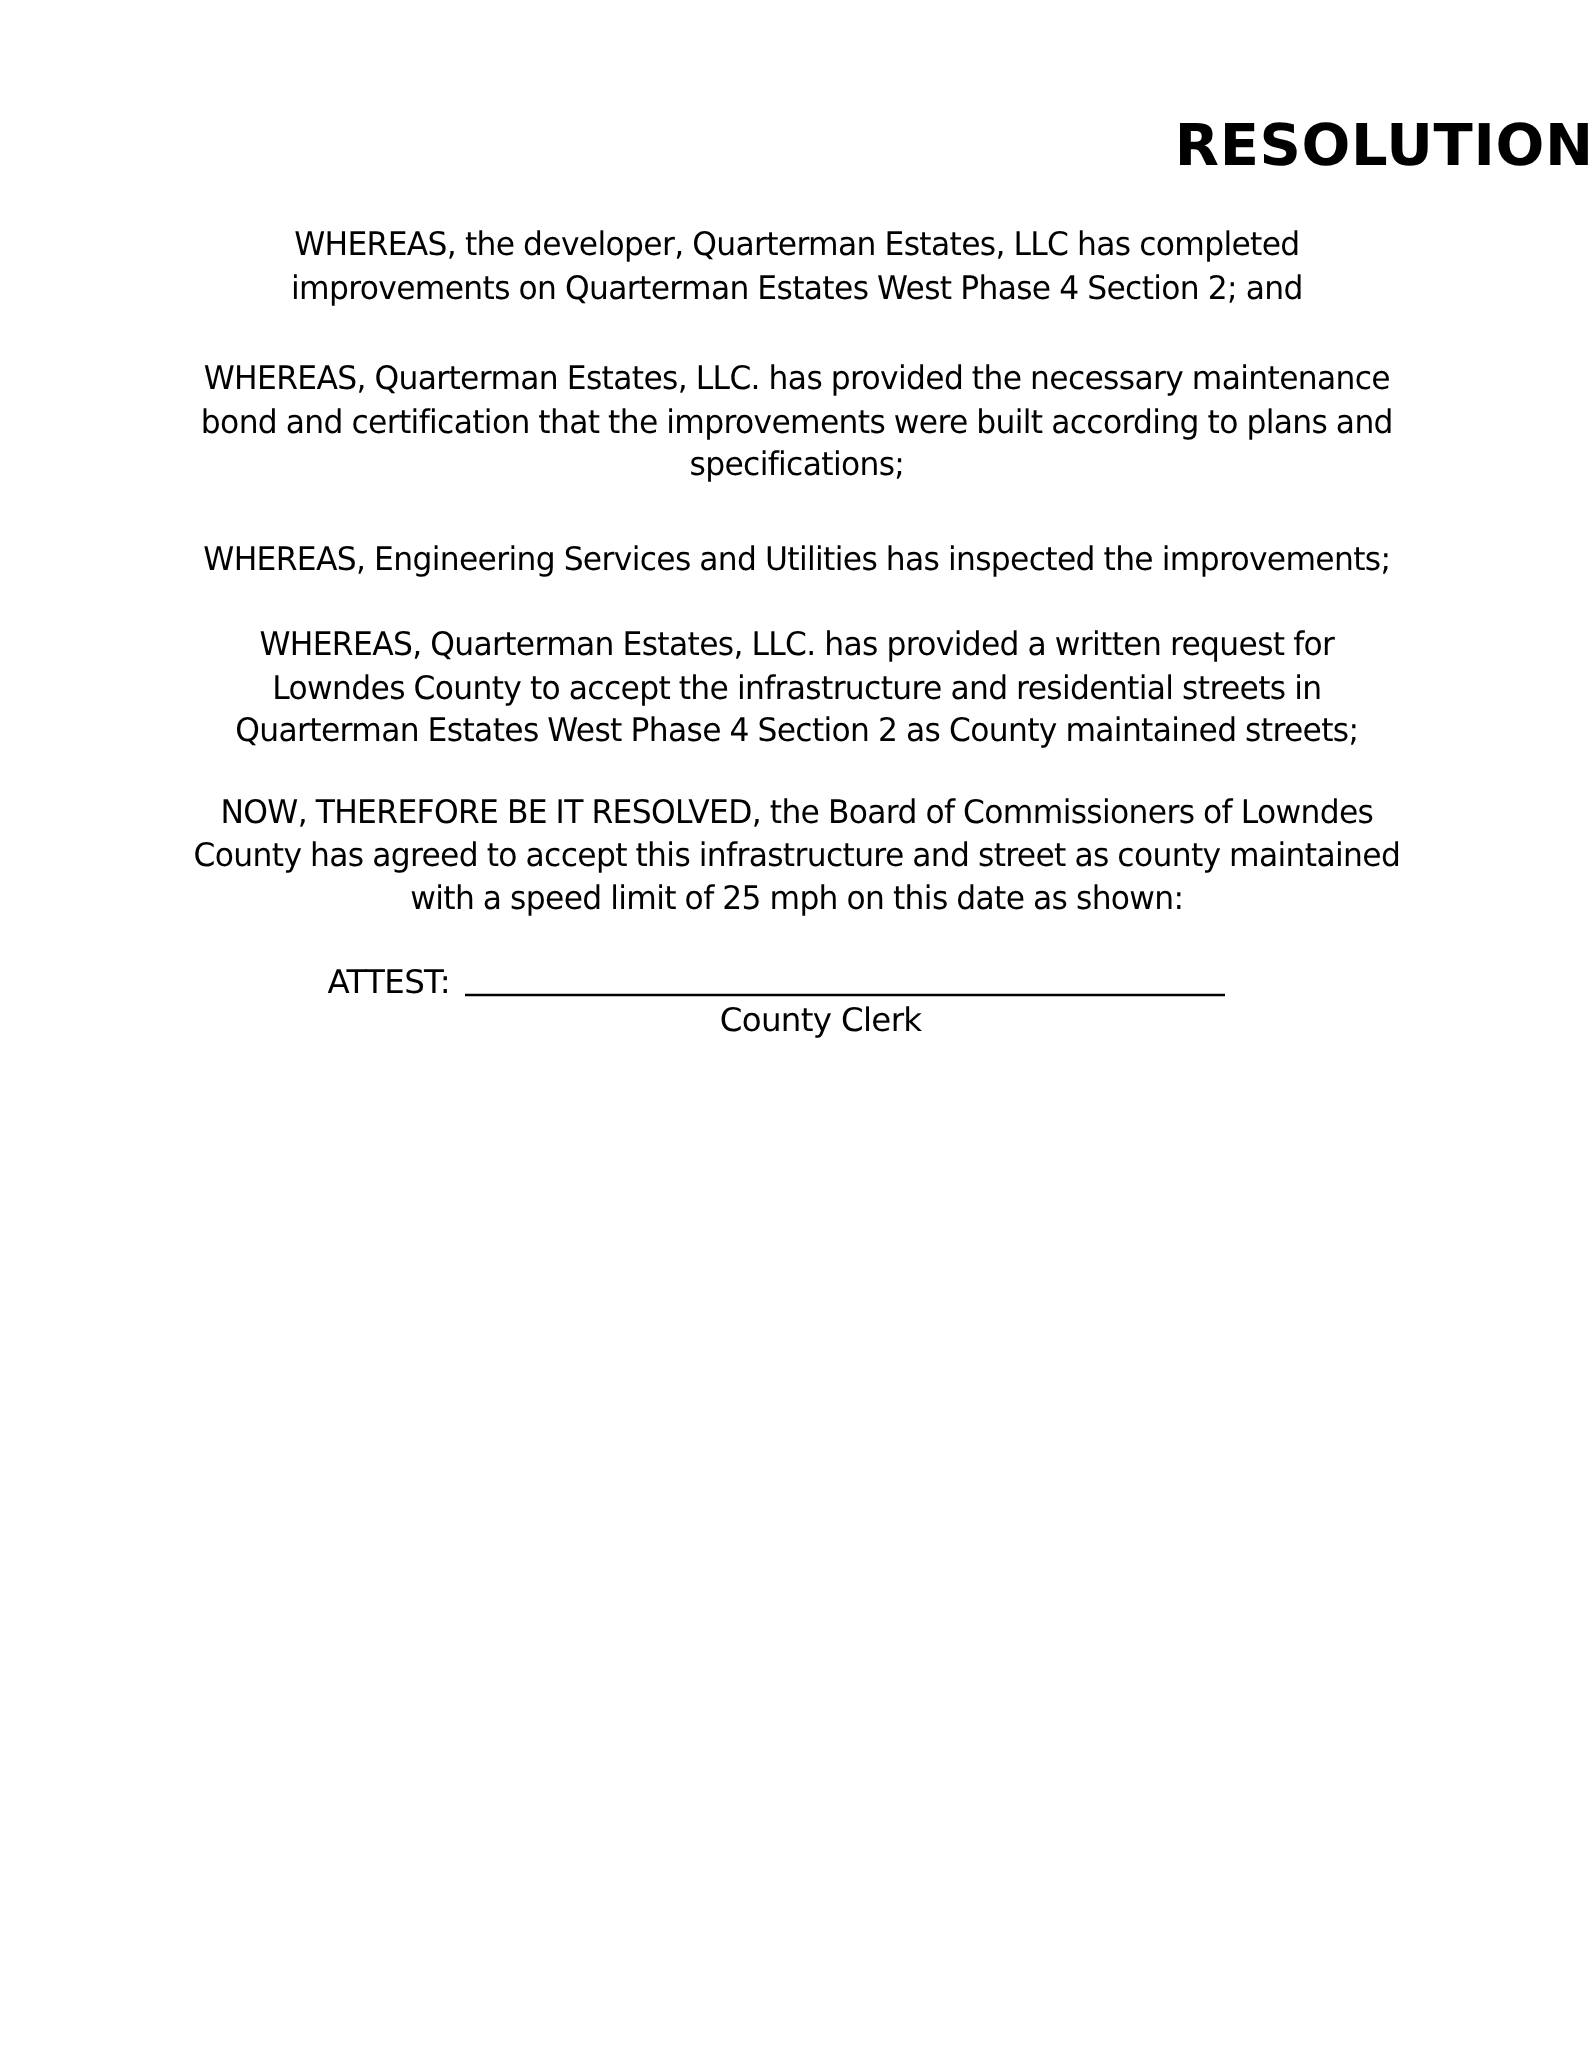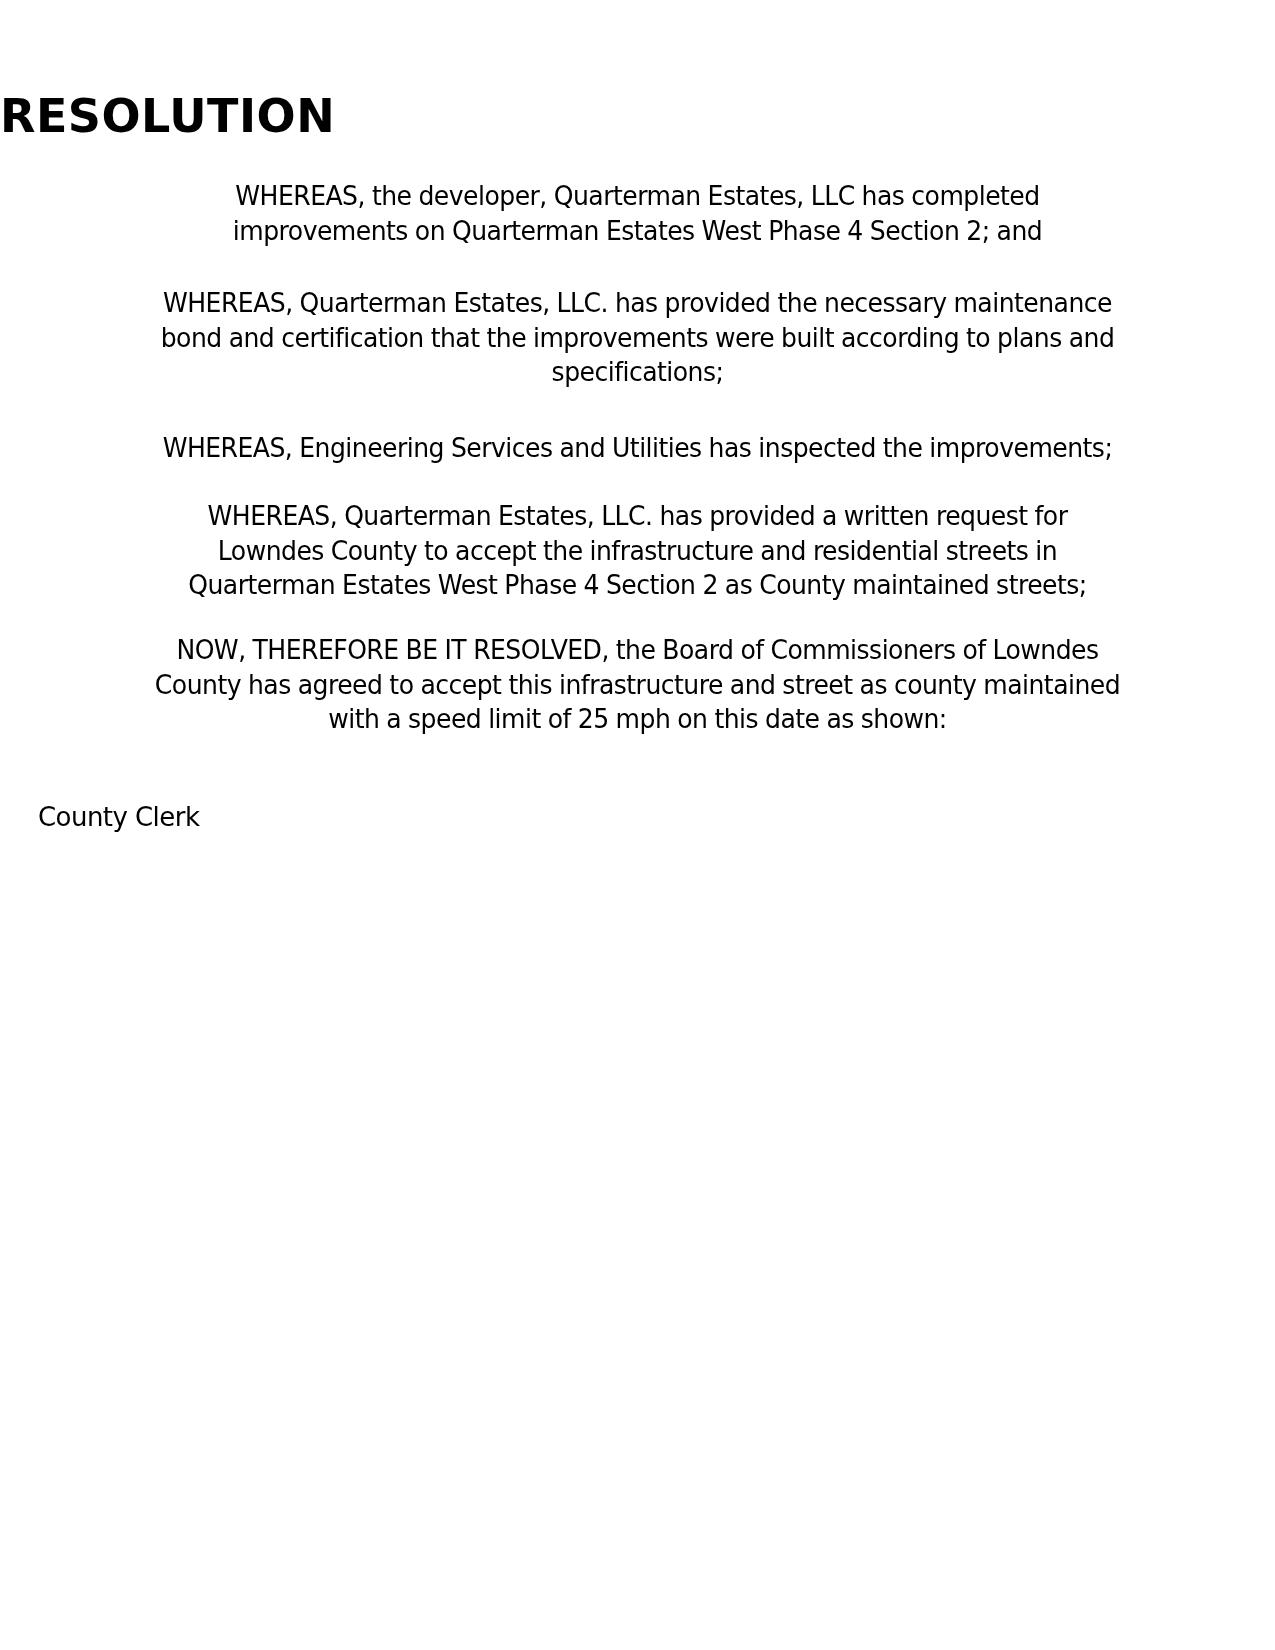--- a/index.html
+++ b/index.html
@@ -21,21 +21,21 @@
       top: 0;
       width: 1275px;
       height: 1650px;
       background: #ffffff;
     }
     .title {
       position: absolute;
       left: 0;
       width: 1275px;
       top: 88px;
-      text-align: left;
+      text-align: right;
       font-weight: bold;
       font-size: 46px;
       line-height: 56px;
       letter-spacing: 0.5px;
       margin: 0;
     }
     .para {
       position: absolute;
       left: 110px;
       width: 1055px;
@@ -78,20 +78,21 @@
       top: 3px;
     }
     .attest-row .sig-line { width: 608px; }
     .date-row .sig-line { width: 232px; }
 
     .sig-caption {
       position: absolute;
       left: 0;
       width: 1275px;
       top: 800px;
+      text-align: center;
       font-size: 26px;
       line-height: 34px;
       letter-spacing: -0.55px;
       padding-left: 38px;
       box-sizing: border-box;
     }
   </style>
 </head>
 <body>
 
@@ -119,17 +120,20 @@
     <span class="line">Lowndes County to accept the infrastructure and residential streets in</span>
     <span class="line">Quarterman Estates West Phase 4 Section 2 as County maintained streets;</span>
   </p>
 
   <p class="para p5">
     <span class="line">NOW, THEREFORE BE IT RESOLVED, the Board of Commissioners of Lowndes</span>
     <span class="line">County has agreed to accept this infrastructure and street as county maintained</span>
     <span class="line">with a speed limit of 25 mph on this date as shown:</span>
   </p>
 
+  <div class="sig-row attest-row">
+    <span class="sig-label">ATTEST:</span><span class="sig-line"></span>
+  </div>
 
   <div class="sig-caption">County Clerk</div>
 
 
 </div>
 
 </body></html>

